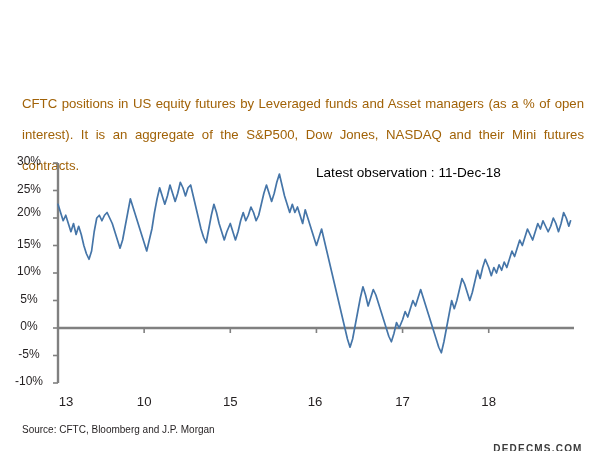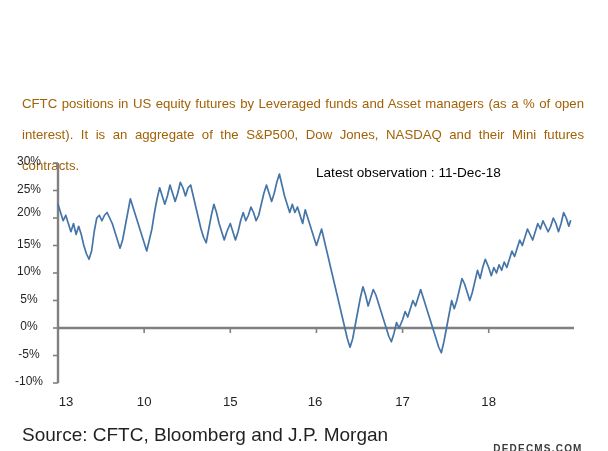--- a/index.html
+++ b/index.html
@@ -32,21 +32,21 @@
     position:absolute;left:284px;top:165px;
     color:#000000;
     font-size:13.6px;
     font-weight:normal;
     white-space:nowrap;
     padding-left:32px;
   }
   .source{
     position:absolute;left:22px;top:424px;
     color:#231f20;
-    font-size:19px;
+    font-size:10px;
     white-space:nowrap;
   }
 
   #plot{position:absolute;left:0;top:150px;width:608px;height:250px;}
 
   .ylabel{
     position:absolute;
     right:0;
     width:46px;
     text-align:center;

